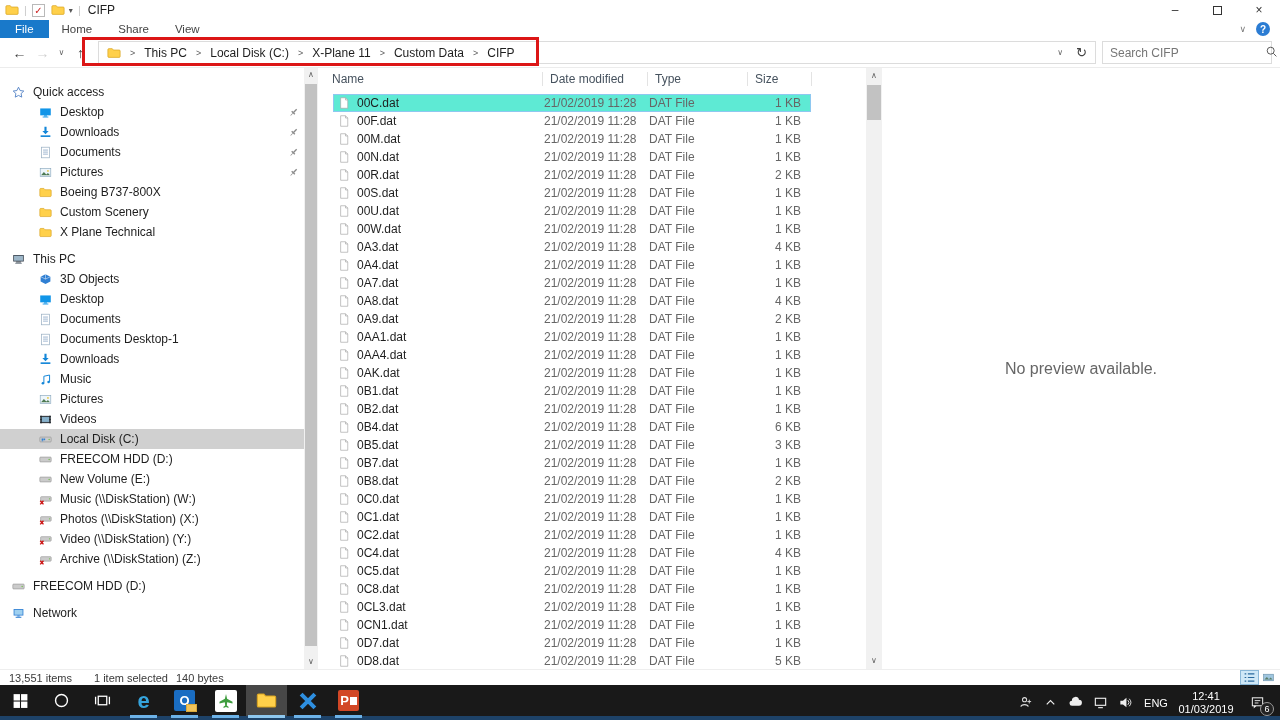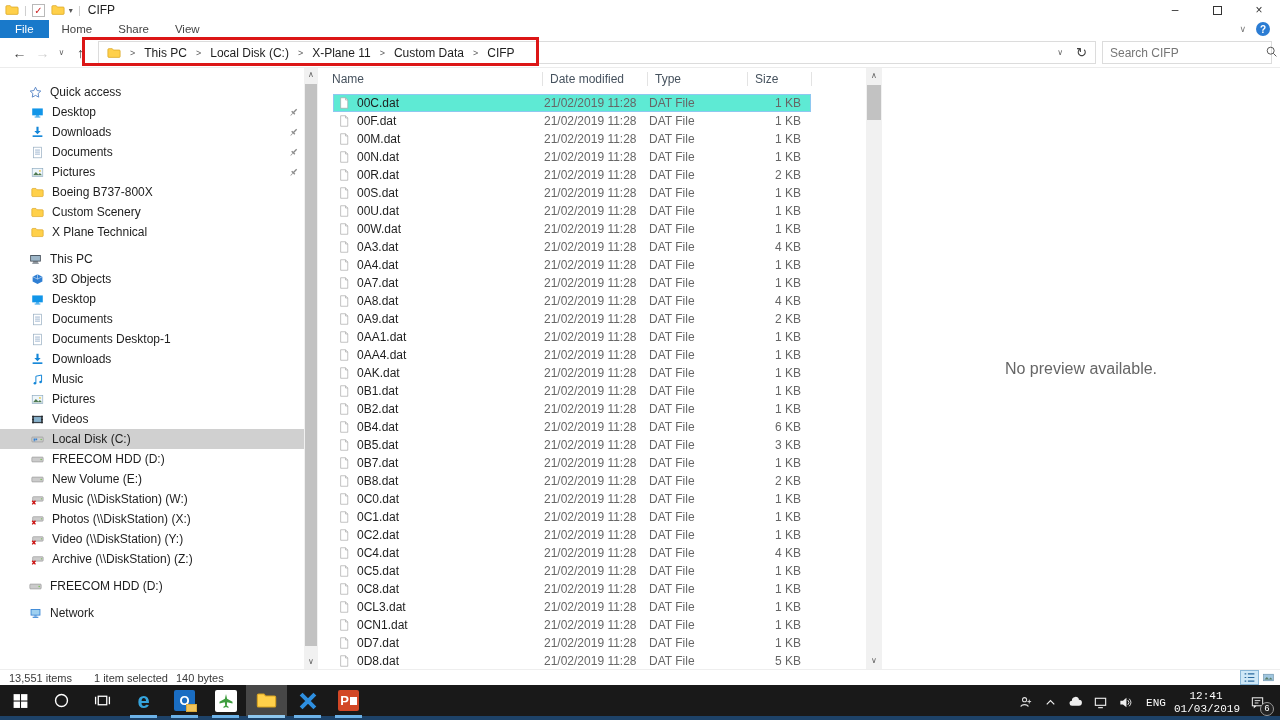--- a/index.html
+++ b/index.html
@@ -48,22 +48,22 @@
 
   
   .main { height:601px; display:flex; position:relative; }
 
   
   .sidebar { width:318px; position:relative; padding-top:14px; font-size:12px; color:#1e1e1e; flex:0 0 auto; }
   .side-row { height:20px; display:flex; align-items:center; margin-right:14px; }
   .side-row.gap { margin-top:7px; }
   .side-row.selected { background:#d0d0d0; }
   .side-row .ic { width:13px; height:13px; flex:0 0 auto; }
-  .side-row.lvl0 { padding-left:29px; }
-  .side-row.lvl1 { padding-left:31px; }
+  .side-row.lvl0 { padding-left:12px; }
+  .side-row.lvl1 { padding-left:39px; }
   .side-label { margin-left:8px; white-space:nowrap; }
   .pin { margin-left:auto; margin-right:5px; width:11px; height:11px; }
   .side-scroll { position:absolute; right:0; top:0; bottom:0; width:14px; background:#f1f1f1; }
   .sscroll-up { position:absolute; top:2px; left:0; width:14px; text-align:center; font-size:8px; color:#606060; }
   .sscroll-thumb { position:absolute; top:16px; left:1px; width:12px; height:562px; background:#c2c2c2; }
   .sscroll-down { position:absolute; bottom:3px; left:0; width:14px; text-align:center; font-size:8px; color:#606060; }
 
   
   .filearea { width:564px; flex:0 0 auto; position:relative; }
   .fheader { height:22px; display:flex; align-items:center; font-size:12px; color:#46525e; }
@@ -112,21 +112,21 @@
   .outlook-box { width:21px; height:21px; background:#1a6dc2; border-radius:2px; position:relative;
     color:#fff; font-size:13px; font-weight:bold; display:flex; align-items:center; justify-content:center; }
   .outlook-env { position:absolute; right:-2px; bottom:-1px; width:11px; height:8px; background:#f0c35a;
     border:1px solid #d8a93c; }
   .plane-box { width:22px; height:22px; background:#fff; border-radius:2px; display:flex; align-items:center;
     justify-content:center; }
   .plane-box .ic { width:16px; height:16px; }
   .ppt-box { width:21px; height:21px; background:#d24726; border-radius:2px; color:#fff; font-size:13px;
     font-weight:bold; display:flex; align-items:center; justify-content:center; gap:1px; }
   .ppt-slide { width:7px; height:8px; background:#fff; }
-  .tb-right { margin-left:auto; display:flex; align-items:center; padding-right:4px;font-family:Liberation Mono, monospace; }
+  .tb-right { margin-left:auto; display:flex; align-items:center; padding-right:4px; }
   .tray-cell { width:25px; height:31px; display:flex; align-items:center; justify-content:center; position:relative; }
   .tray-cell .ic { width:15px; height:15px; }
   .tray-lang { width:36px; text-align:center; color:#fff; font-size:11px; }
   .tray-clock { width:64px; text-align:center; color:#fff; font-size:11px; line-height:13px; }
   .tray-action { width:38px; }
   .badge { position:absolute; right:2px; bottom:2px; width:14px; height:14px; border-radius:50%; background:#222;
     border:1px solid #9a9a9a; color:#fff; font-size:9px; display:flex; align-items:center; justify-content:center; }
   .hidden-defs { position:absolute; width:0; height:0; overflow:hidden; }
 </style>
 </head>

